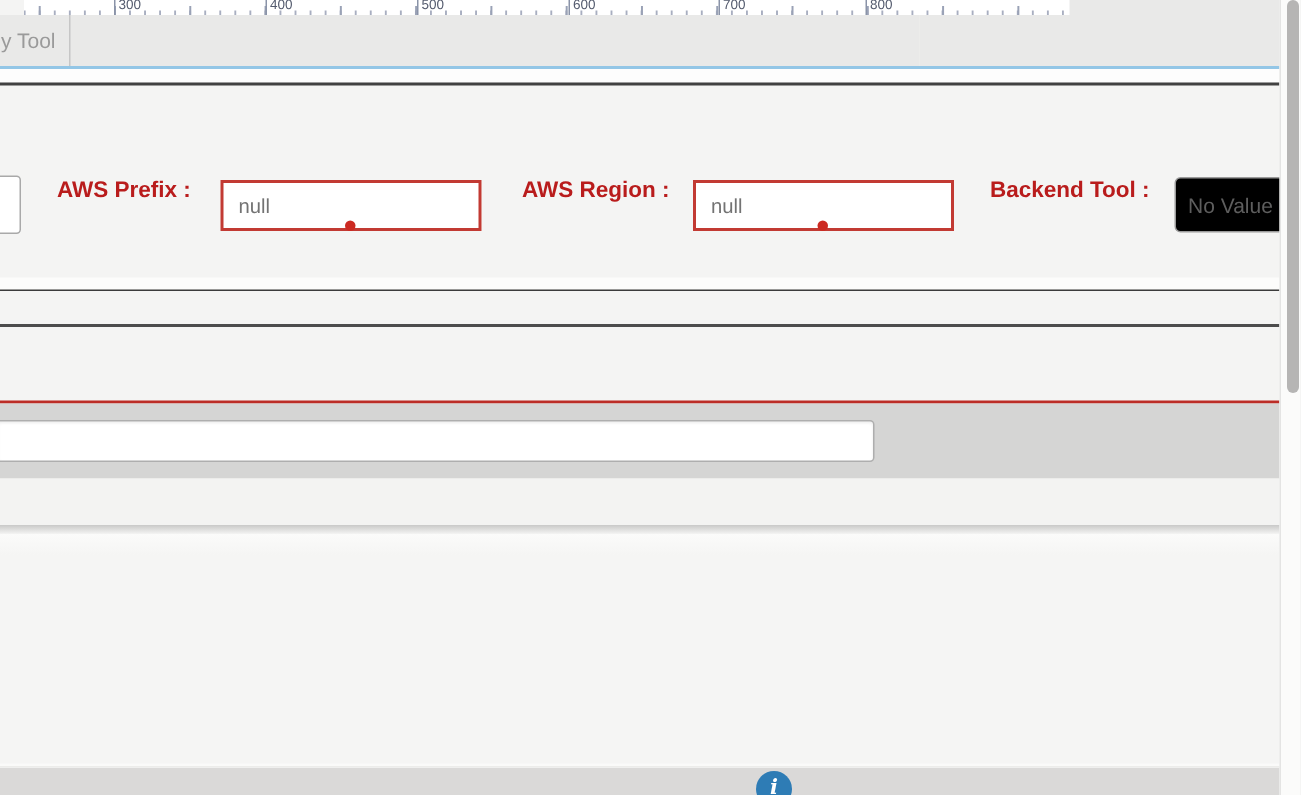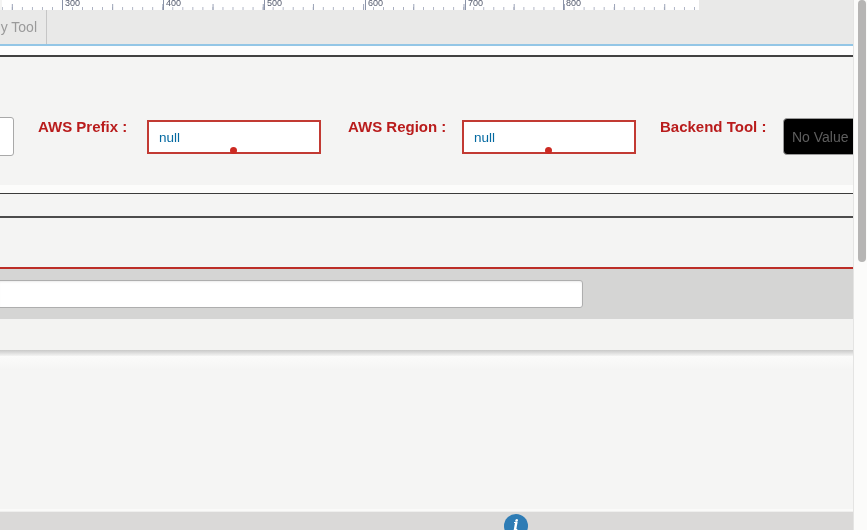--- a/index.html
+++ b/index.html
@@ -2,21 +2,21 @@
 <html><head>
 <meta charset="utf-8">
 <style>
   * { margin:0; padding:0; box-sizing:border-box; }
   html,body { width:867px; height:530px; overflow:hidden; }
   body { font-family:"Liberation Sans", sans-serif; background:#f4f4f3; }
   #screen { position:relative; width:867px; height:530px; background:#f4f4f3; overflow:hidden; }
 
   
   .ruler {
-    position:absolute; left:2px; top:0; width:697px; height:10px;
+    position:absolute; left:16px; top:0; width:697px; height:10px;
     background-color:#ffffff;
     background-image:
       linear-gradient(to right, #9aa2b6 0 1px, transparent 1px),
       linear-gradient(to right, #a8aec0 0 1px, transparent 1px);
     background-size:50.2px 6px, 10.04px 3.5px;
     background-repeat:repeat-x, repeat-x;
     background-position:left 60px bottom, left 60px bottom;
     overflow:hidden; z-index:3;
   }
   .ruler-major { position:absolute; top:0; width:1px; height:10px; background:#8a93a8; }
@@ -50,21 +50,21 @@
     background:#ffffff; border:1px solid #a9a9a9; border-radius:3px;
   }
   .form-label { position:absolute; top:117px; height:20px; line-height:20px;
     font-weight:bold; font-size:15px; color:#b91c1c; white-space:nowrap; }
   .label-prefix  { left:38px; }
   .label-region  { left:348px; }
   .label-backend { left:660px; }
   .error-input {
     position:absolute; top:120px; width:174px; height:34px;
     background:#ffffff; border:2px solid #c23a33;
-    font-family:"Liberation Sans", sans-serif; font-size:13.5px; color:#0369a1;
+    font-family:"Liberation Sans", sans-serif; font-size:13.5px; color:#737373;
     padding:0 0 0 10px; outline:none;
   }
   .input-prefix { left:147px; }
   .input-region { left:462px; }
   .error-dot { position:absolute; top:147px; width:7px; height:7px; border-radius:50%; background:#cc2a22; z-index:5; }
   .dot-prefix { left:230px; }
   .dot-region { left:545px; }
   .novalue-btn {
     position:absolute; left:783px; top:118px; width:78px; height:37px;
     background:#000000; border:1px solid #9a9a9a; border-radius:4px;

